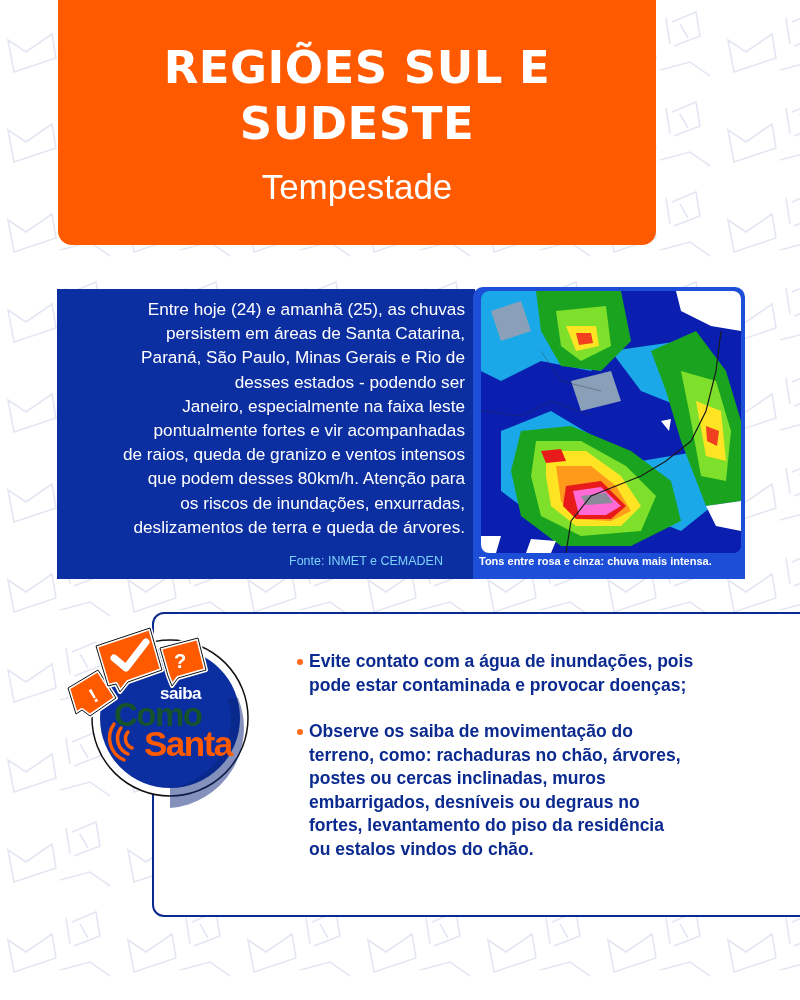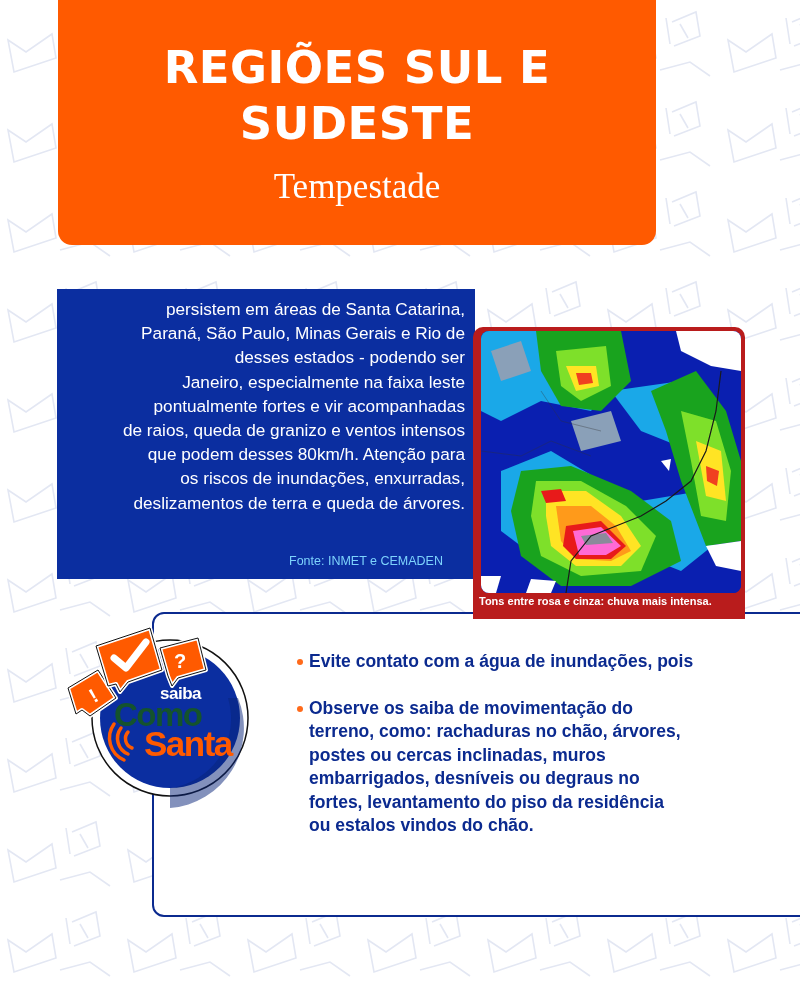--- a/index.html
+++ b/index.html
@@ -26,21 +26,21 @@
     .header .title {
       position: absolute; left: 0; right: 0; top: 40px;
       font-family: "DejaVu Sans", sans-serif;
       font-weight: bold;
       font-size: 45px;
       line-height: 56px;
       letter-spacing: 0.5px;
     }
     .header .subtitle {
       position: absolute; left: 0; right: 0; top: 164px;
-      font-family: Liberation Serif, serif;
+      font-family: Liberation Sans, sans-serif;
       font-size: 35px;
       line-height: 46px;
     }
 
     
     .info-box {
       position: absolute; left: 57px; top: 289px; width: 418px; height: 290px;
       background: #0B2EA0;
       z-index: 2;
       color: #ffffff;
@@ -54,24 +54,23 @@
     }
     .info-box .source {
       position: absolute; right: 32px; top: 265px;
       font-size: 12.5px;
       color: #7dd3fc;
     }
 
     
     .map-frame {
       position: absolute; left: 473px; top: 287px; width: 272px; height: 292px;
-      background: #b91c1c;
+      background: #1d4ed8;
       border-radius: 10px 10px 0 0;
       z-index: 3;
-      margin-top: 40px;
     }
     .map-frame .map {
       position: absolute; left: 8px; top: 4px; width: 260px; height: 262px;
       border-radius: 8px;
       overflow: hidden;
       background: #0a1fb0;
     }
     .map-frame .caption {
       position: absolute; left: 6px; top: 268px; width: 262px;
       font-size: 11px; font-weight: bold;
@@ -156,20 +155,21 @@
 <div class="header">
   <div class="title">
     <div>REGIÕES SUL E</div>
     <div>SUDESTE</div>
   </div>
   <div class="subtitle">Tempestade</div>
 </div>
 
 <div class="info-box">
   <div class="body-text">
+    <div>Entre hoje (24) e amanhã (25), as chuvas</div>
     <div>persistem em áreas de Santa Catarina,</div>
     <div>Paraná, São Paulo, Minas Gerais e Rio de</div>
     <div>desses estados - podendo ser</div>
     <div>Janeiro, especialmente na faixa leste</div>
     <div>pontualmente fortes e vir acompanhadas</div>
     <div>de raios, queda de granizo e ventos intensos</div>
     <div>que podem desses 80km/h. Atenção para</div>
     <div>os riscos de inundações, enxurradas,</div>
     <div>deslizamentos de terra e queda de árvores.</div>
   </div>
@@ -246,20 +246,21 @@
     </svg>
   </div>
   <div class="caption">Tons entre rosa e cinza: chuva mais intensa.</div>
 </div>
 
 <div class="howto-card">
   <ul class="howto-list">
     <li>
       <span class="bullet"></span>
       <div>Evite contato com a água de inundações, pois</div>
+      <div>pode estar contaminada e provocar doenças;</div>
     </li>
     <li>
       <span class="bullet"></span>
       <div>Observe os saiba de movimentação do</div>
       <div>terreno, como: rachaduras no chão, árvores,</div>
       <div>postes ou cercas inclinadas, muros</div>
       <div>embarrigados, desníveis ou degraus no</div>
       <div>fortes, levantamento do piso da residência</div>
       <div>ou estalos vindos do chão.</div>
     </li>

